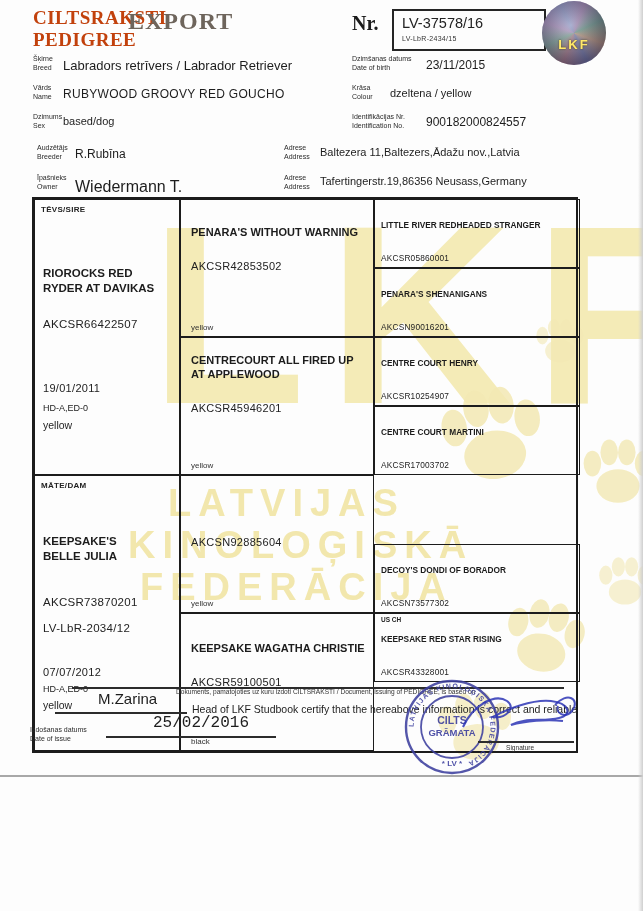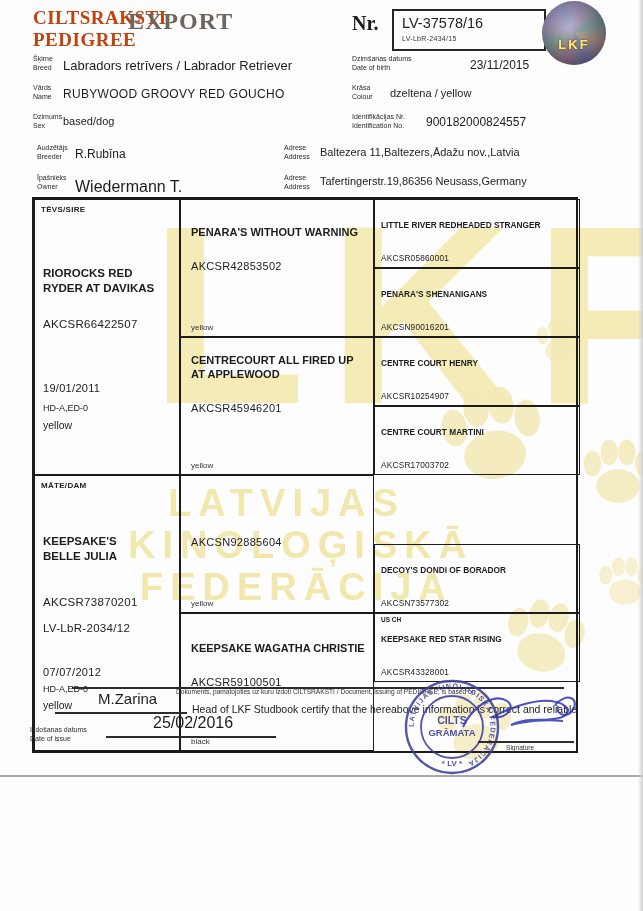--- a/index.html
+++ b/index.html
@@ -88,21 +88,21 @@
 
   <div class="abs lbl" style="left:33px;top:55px;">
     <div>Šķirne</div>
     <div>Breed</div>
   </div>
   <div class="abs val" style="left:63px;top:58px;font-size:13px;">Labradors retrīvers / Labrador Retriever</div>
   <div class="abs lbl" style="left:352px;top:55px;">
     <div>Dzimšanas datums</div>
     <div>Date of birth</div>
   </div>
-  <div class="abs val" style="left:426px;top:58px;font-size:12px;margin-left:44px;">23/11/2015</div>
+  <div class="abs val" style="left:426px;top:58px;font-size:12px;">23/11/2015</div>
 
   <div class="abs lbl" style="left:33px;top:84px;">
     <div>Vārds</div>
     <div>Name</div>
   </div>
   <div class="abs val" style="left:63px;top:87px;font-size:12px;letter-spacing:.3px;">RUBYWOOD GROOVY RED GOUCHO</div>
   <div class="abs lbl" style="left:352px;top:84px;">
     <div>Krāsa</div>
     <div>Colour</div>
   </div>
@@ -212,21 +212,21 @@
       <div class="ggname">KEEPSAKE RED STAR RISING</div>
       <div class="ggreg">AKCSR43328001</div>
     </div>
   </div>
 
   <div class="abs rule" style="left:72px;top:687px;width:492px;"></div>
   <div class="abs" style="left:98px;top:690px;font-size:15px;">M.Zarina</div>
   <div class="abs tiny" style="left:176px;top:688px;">Dokuments, pamatojoties uz kuru izdoti CILTSRAKSTI / Document, issuing of PEDIGREE, is based on</div>
   <div class="abs rule" style="left:55px;top:712px;width:132px;"></div>
   <div class="abs" style="left:192px;top:703px;font-size:10.5px;">Head of LKF Studbook certify that the hereabove information is correct and reliable</div>
-  <div class="abs" style="left:153px;top:714px;font-size:16px;">25/02/2016</div>
+  <div class="abs" style="left:153px;top:714px;font-size:16px;font-family:Liberation Mono, monospace;">25/02/2016</div>
   <div class="abs rule" style="left:106px;top:736px;width:170px;"></div>
   <div class="abs lbl" style="left:30px;top:726px;">
     <div>Izdošanas datums</div>
     <div>Date of issue</div>
   </div>
 
   <svg class="abs" style="left:402px;top:677px;" width="100" height="100" viewBox="0 0 100 100">
     <defs>
       <path id="ringpath" d="M 11.5,50 a 38.5,38.5 0 1 1 77,0 a 38.5,38.5 0 1 1 -77,0"></path>
     </defs>

